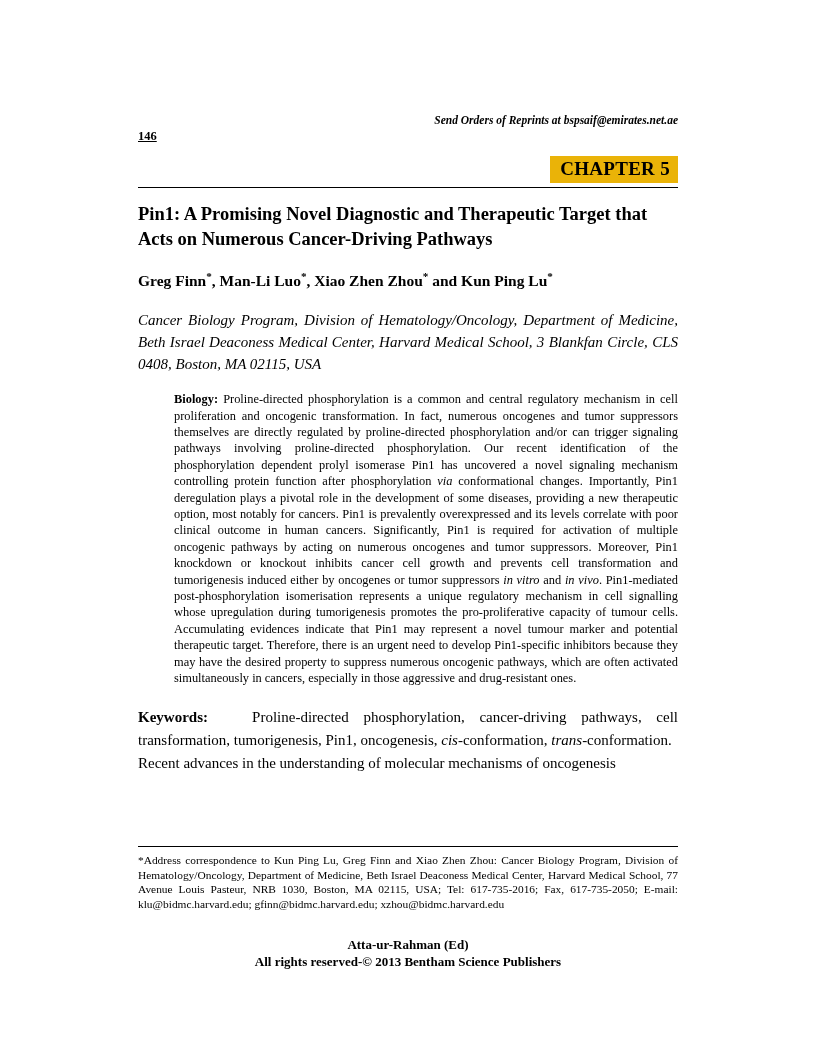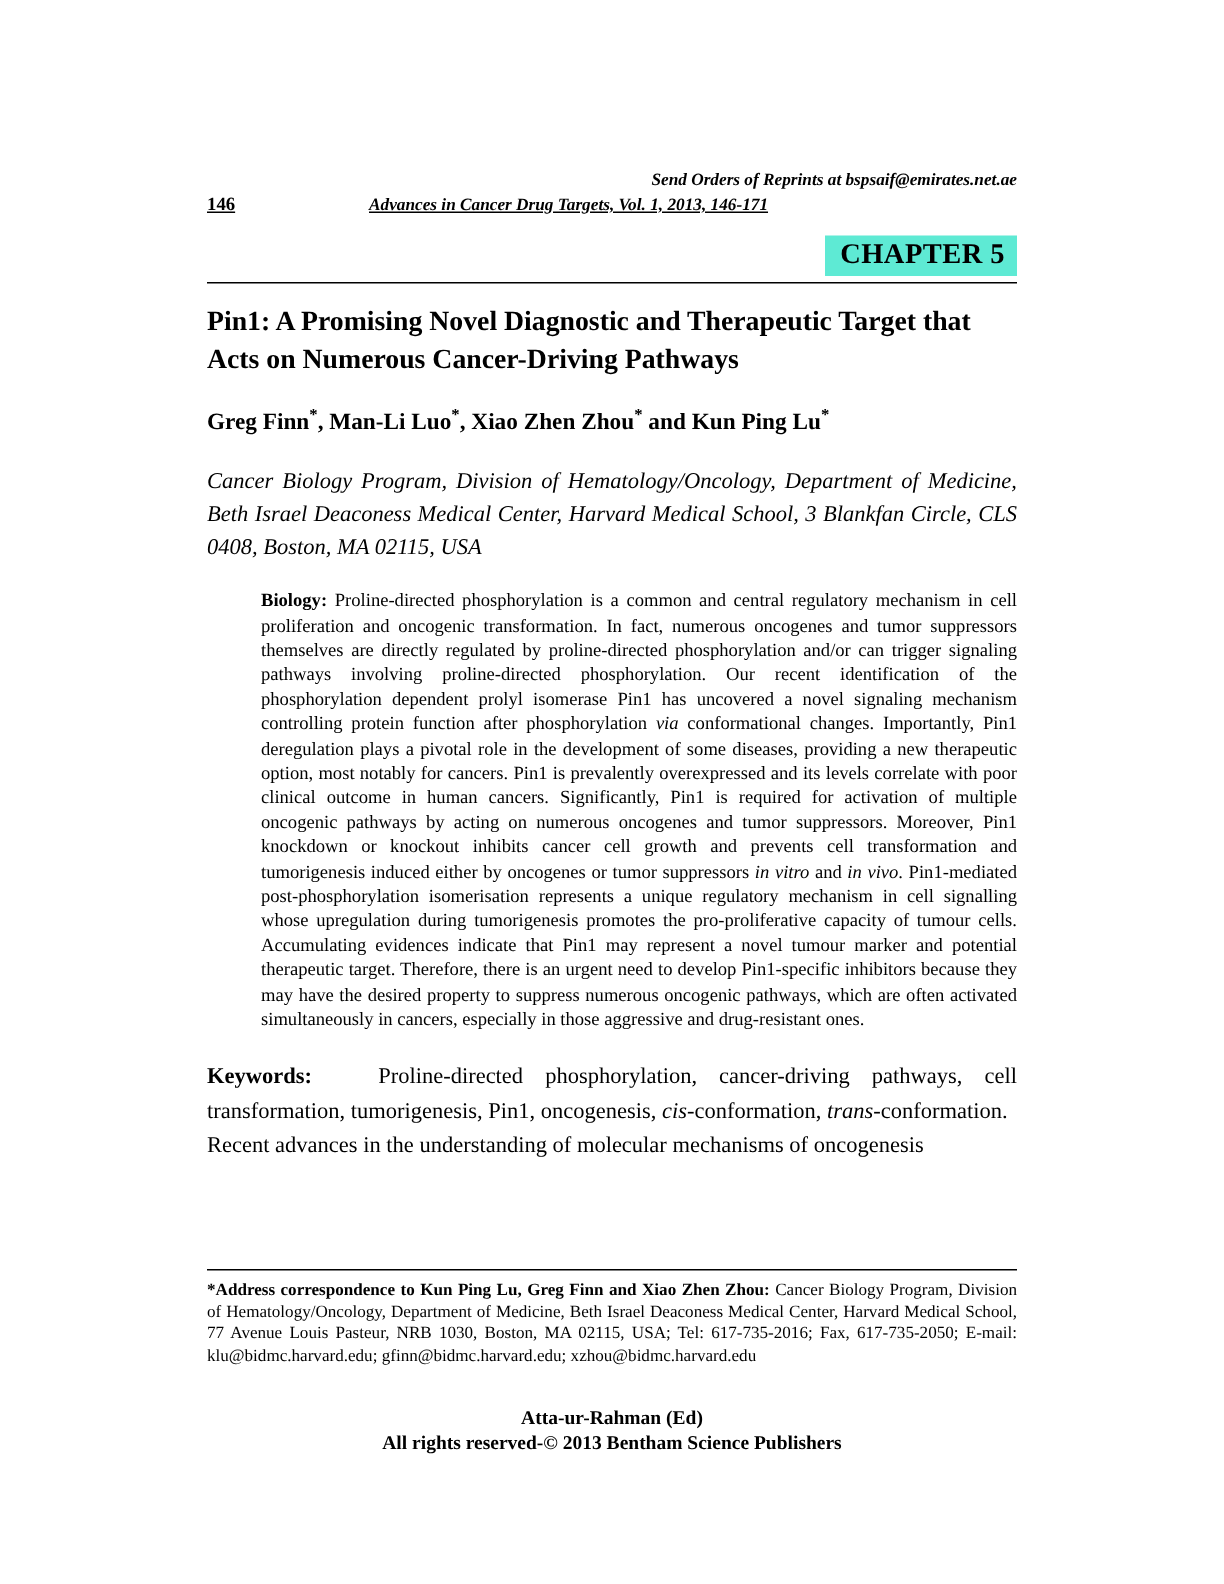--- a/index.html
+++ b/index.html
@@ -62,21 +62,21 @@
   }
 
   
   .chapter-banner-wrap {
     text-align: right;
     margin-top: 12px;
     margin-bottom: 4px;
   }
   .chapter-banner {
     display: inline-block;
-    background: #5eead4;
+    background: #eab308;
     font-weight: bold;
     font-size: 19px;
     letter-spacing: 0.3px;
     padding: 2px 8px 3px 10px;
   }
   .rule {
     border: 0;
     border-top: 1.6px solid #000;
     margin: 3px 0 14px 0;
     width: 100%;
@@ -148,21 +148,21 @@
   .footnote-rule {
     border: 0;
     border-top: 1px solid #000;
     margin: 0 0 6px 0;
   }
   .footnote {
     font-size: 11.4px;
     line-height: 14.6px;
     text-align: justify;
   }
-  .footnote b { font-weight: bold; }
+  .footnote b { font-weight: normal; }
 
   
   .page-footer {
     position: absolute;
     left: 138px;
     top: 936px;
     width: 540px;
     text-align: center;
     font-size: 13px;
     font-weight: bold;
@@ -175,21 +175,20 @@
 <body>
 
 <div class="page">
 
   <div class="content">
 
     <div class="reprint-line">Send Orders of Reprints at bspsaif@emirates.net.ae</div>
 
     <div class="journal-line">
       <span class="page-number">146</span>
-      <span class="journal-ref">Advances in Cancer Drug Targets, Vol. 1, 2013, 146-171</span>
     </div>
 
     <div class="chapter-banner-wrap">
       <span class="chapter-banner">CHAPTER 5</span>
     </div>
 
     <hr class="rule">
 
     <h1 class="paper-title">Pin1: A Promising Novel Diagnostic and Therapeutic Target that Acts on Numerous Cancer-Driving Pathways</h1>
 

